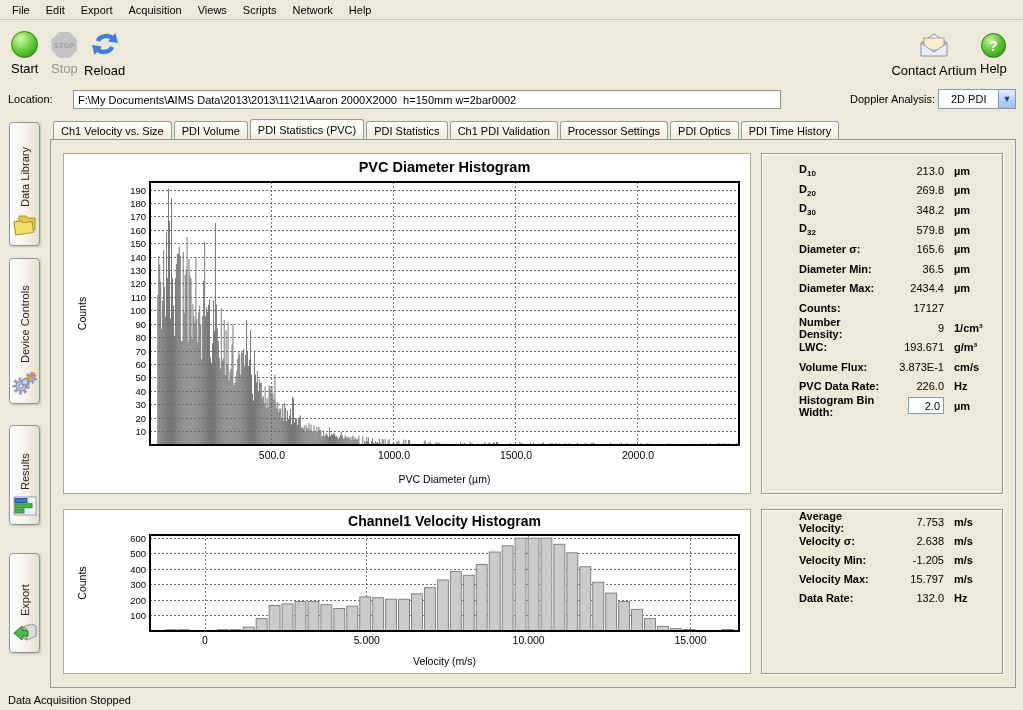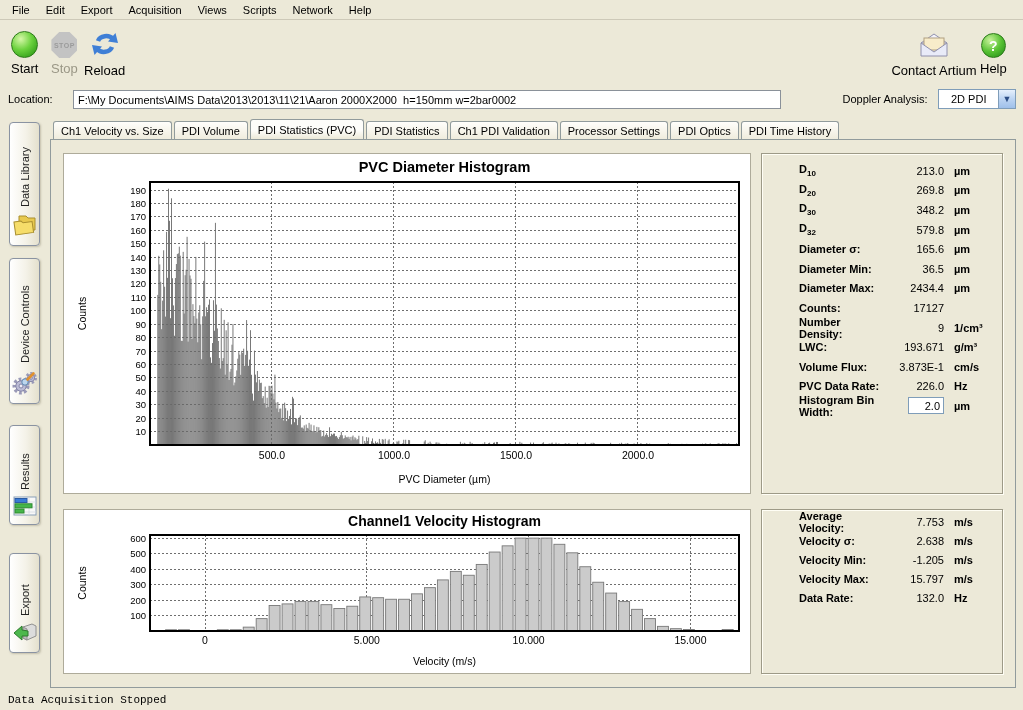--- a/index.html
+++ b/index.html
@@ -23,21 +23,21 @@
              clip-path:polygon(30% 0,70% 0,100% 30%,100% 70%,70% 100%,30% 100%,0 70%,0 30%); }
   .help-sphere { width:25px; height:25px; border-radius:50%; border:1px solid #2c7a1a; color:#fff; font-weight:bold; font-size:14px;
             display:flex; align-items:center; justify-content:center;
             background:radial-gradient(circle at 35% 28%, #c9f29b, #58c234 50%, #2f9a1e 85%); }
 
   
   #locrow { position:absolute; left:0; top:88px; width:1023px; height:26px; }
   #loc-label { position:absolute; left:8px; top:5px; }
   #loc-field { position:absolute; left:73px; top:2px; width:708px; height:19px; background:#fff; border:1px solid #8a9199;
                font-size:11px; padding:2px 4px; font-family:"Liberation Sans",sans-serif; }
-  #doppler-label { position:absolute; right:180px; left:auto; top:5px; width:100px; text-align:center; right:88px; }
+  #doppler-label { position:absolute; right:180px; left:auto; top:5px; width:100px; text-align:right; right:88px; }
   #doppler-select { position:absolute; left:938px; top:1px; width:78px; height:20px; background:#fff; border:1px solid #7f9db9;
                     display:flex; align-items:center; }
   #doppler-value { flex:1; padding-left:12px; }
   #doppler-arrow { width:17px; height:100%; border-left:1px solid #7f9db9; display:flex; align-items:center; justify-content:center;
                    background:linear-gradient(#e6f0fc,#bcd4f2 50%,#9fc0ea); color:#2c4d84; font-size:9px; }
 
   
   #sidebar { position:absolute; left:0; top:115px; width:50px; height:575px; }
   .side-btn { position:absolute; left:9px; width:31px; border:1px solid #8a93a2; border-radius:4px;
               background:linear-gradient(90deg,#ffffff,#f4f2e8 55%,#e4e0cd); display:flex; flex-direction:column; align-items:center;
@@ -63,21 +63,21 @@
   #stats-bottom .stat-row { height:19px; }
   .stat-label { flex:1; font-weight:bold;margin-left:25px; }
   .stat-value { width:62px; text-align:right; }
   .stat-unit { width:46px; padding-left:10px; font-weight:bold; }
   .sub { font-size:8px; font-weight:bold; vertical-align:-3px; }
   #bin-input { width:36px; height:17px; border:1px solid #7f9db9; text-align:right; padding-right:3px; font-size:11px;
                font-family:"Liberation Sans",sans-serif; margin-right:0; }
   #bin-row .stat-value { width:62px; display:flex; justify-content:flex-end; }
 
   
-  #statusbar { position:absolute; left:0; top:690px; width:1023px; height:20px; display:flex; align-items:center; padding-left:8px;font-family:Liberation Mono, monospace; }
+  #statusbar { position:absolute; left:0; top:690px; width:1023px; height:20px; display:flex; align-items:center; padding-left:8px; }
 
   svg text { font-family:"Liberation Sans","DejaVu Sans",sans-serif; }
 </style>
 </head>
 <body>
 <div id="app">
 
   <div id="menubar">
     <span class="menu-item">File</span>
     <span class="menu-item">Edit</span>

